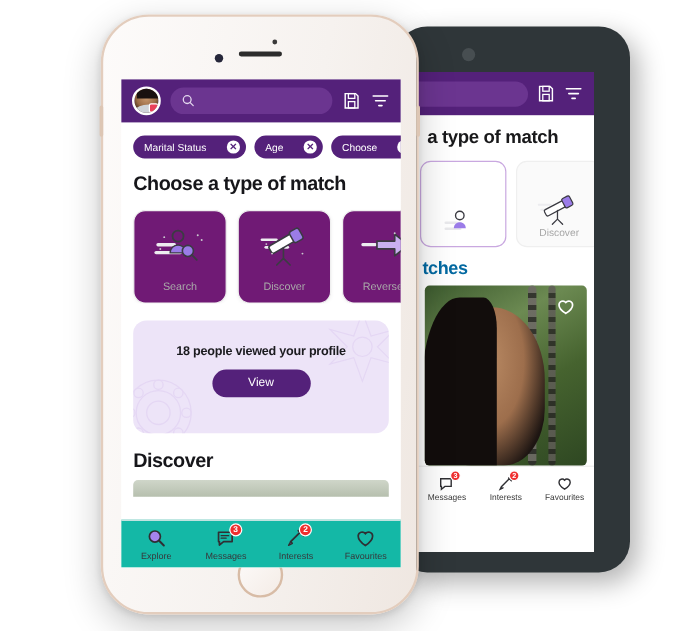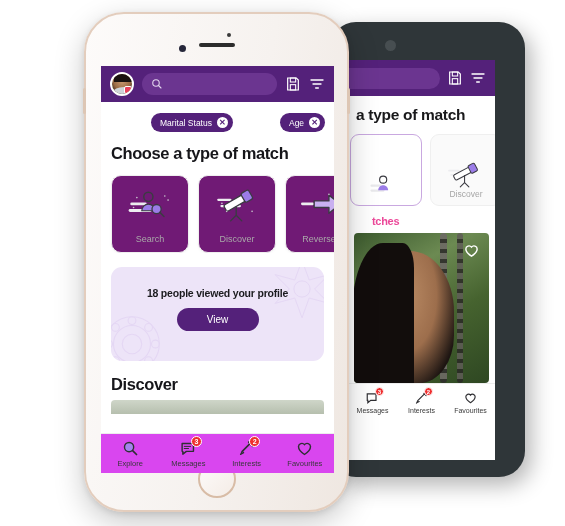--- a/index.html
+++ b/index.html
@@ -47,22 +47,22 @@
   .pb-cards { display: flex; gap: 8px; padding: 10px 0 0 2px; }
   .pb-card {
     width: 72px; height: 72px; background: #fafafa;
     border: 1px solid #efefef; border-radius: 9px;
     display: flex; flex-direction: column; align-items: center;
     justify-content: flex-end; padding-bottom: 6px; flex: none;
   }
   .pb-card.first { border-color: #c9a8e0; background:#fff; }
   .pb-card-label { font-size: 8.5px; color: #a6a6a6; }
   .pb-sub {
-    font-size: 11px; font-weight: bold; color: #ec4899;
-    padding: 9px 0 6px 24px; letter-spacing: -.3px;
+    font-size: 15px; font-weight: bold; color: #0369a1;
+    padding: 9px 0 6px 4px; letter-spacing: -.3px;
   }
   .pb-photo {
     position: relative; margin: 0 6px; height: 150px;
     border-radius: 4px; overflow: hidden;
     background: linear-gradient(150deg,#3c5a2e 0%,#6c8a52 30%,#46632f 60%,#2e4722 100%);
   }
   .pb-photo .face {
     position: absolute; left: 4px; bottom: 0; width: 96px; height: 132px;
     background: radial-gradient(ellipse at 50% 34%, #b98a64 0%, #9d6e4c 45%, #1d1512 80%);
     border-radius: 46% 46% 36% 36%;
@@ -158,22 +158,22 @@
     flex: 1; height: 22px; border-radius: 11px; background: #6b3590;
     display: flex; align-items: center; padding: 0 9px;
   }
   .hdr-icon { width: 16px; height: 16px; flex: none; cursor: pointer; }
 
   
   .chips { display: flex; gap: 7px; padding: 11px 10px 6px 10px; }
   .chip {
     background: #54217a; color: #fff; border-radius: 12px;
     height: 19px; padding: 0 5px 0 9px;
-    display: flex; align-items: center; gap: 5px;
-    font-size: 8.5px; white-space: nowrap; margin-left: 40px;
+    display: flex; align-items: center; gap: 17px;
+    font-size: 8.5px; white-space: nowrap;
   }
   .chip-x {
     width: 11px; height: 11px; border-radius: 50%; background: #fff;
     color: #54217a; font-size: 8px; line-height: 11px; text-align: center;
     font-weight: bold; flex: none;
   }
 
   .section-title {
     font-size: 16.5px; font-weight: bold; color: #16161a;
     padding: 6px 10px 0 10px; letter-spacing: -.4px;
@@ -230,21 +230,21 @@
   }
   .discover-strip {
     height: 14px; margin: 0 10px;
     background: linear-gradient(180deg,#cfd6c9,#b6bfae);
     border-radius: 4px 4px 0 0;
   }
 
   
   .nav {
     position: absolute; left: 0; bottom: 0; width: 100%; height: 40px;
-    background: #d946ef; border-top: 1px solid #ededed;
+    background: #14b8a6; border-top: 1px solid #ededed;
     display: flex; align-items: center;
   }
   .nav-item {
     flex: 1; display: flex; flex-direction: column;
     align-items: center; gap: 2px; position: relative; cursor: pointer;
   }
   .nav-label { font-size: 7.5px; color: #37373a; }
   .nav-ico { position: relative; width: 19px; height: 17px; }
   .badge {
     position: absolute; right: -4px; top: -4px;

